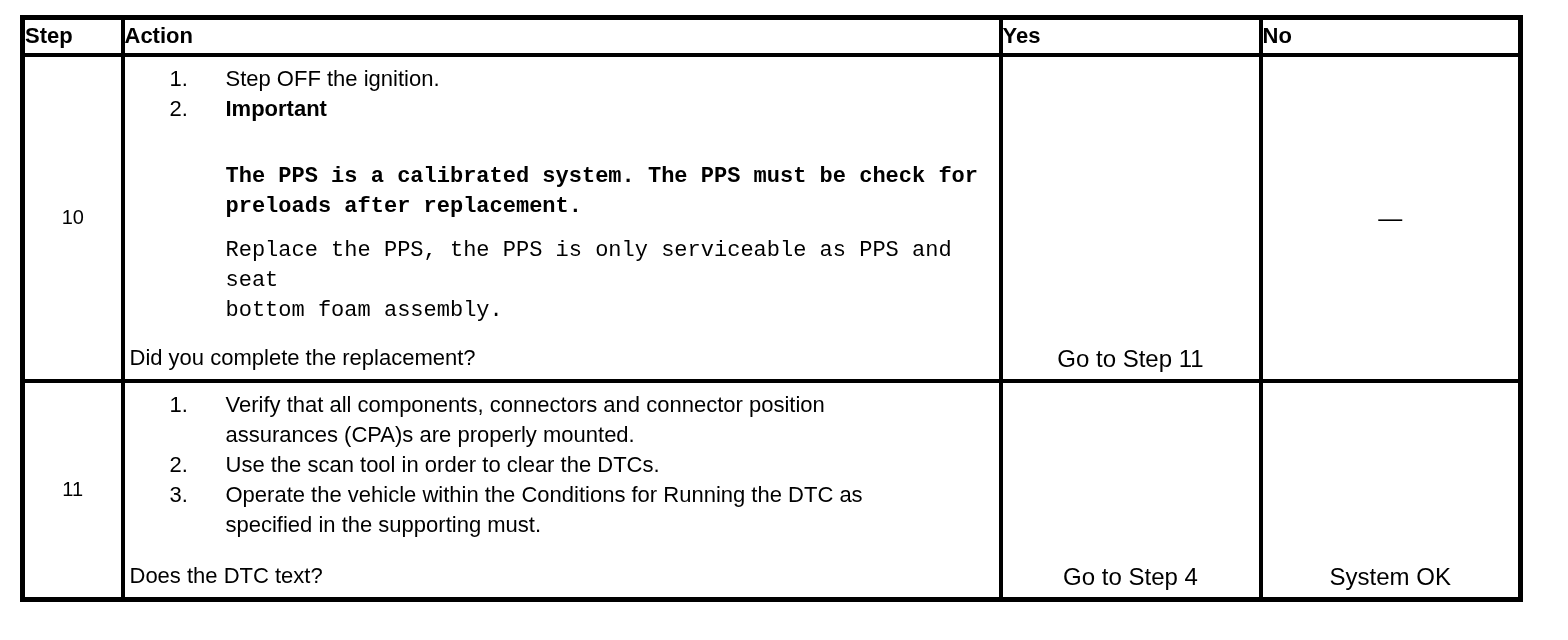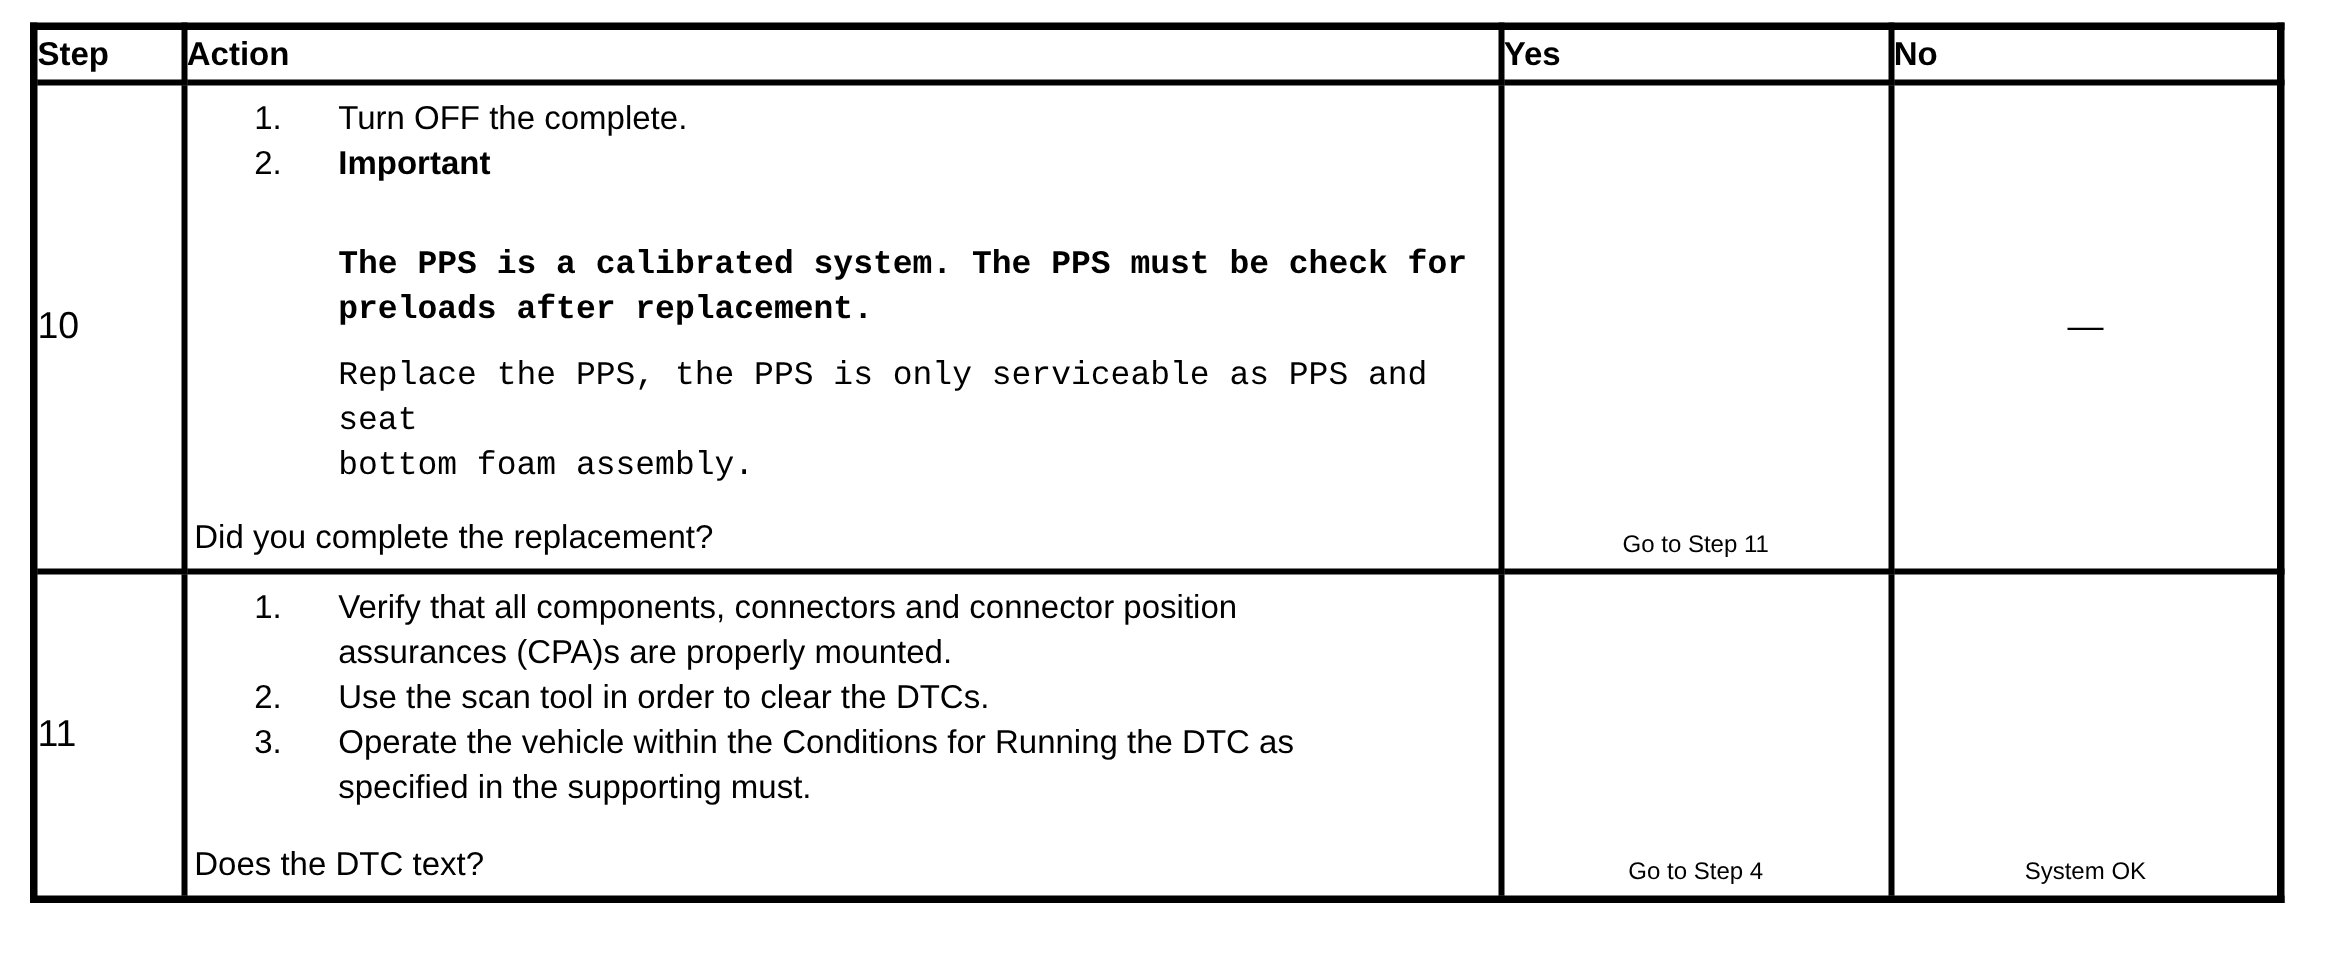--- a/index.html
+++ b/index.html
@@ -27,22 +27,23 @@
   }
   .doc-table th {
     height: 37px;
     font-size: 22px;
     font-weight: bold;
     text-align: left;
     vertical-align: middle;
   }
 
   td.step-cell {
+    text-align: center;
     vertical-align: middle;
-    font-size: 25px;
+    font-size: 20px;
   }
   td.action-cell { vertical-align: top; }
 
   .action-flex {
     display: flex;
     flex-direction: column;
     padding: 7px 6px 8px 5px;
   }
   .row-10 .action-flex { height: 322px; }
   .row-11 .action-flex { height: 214px; }
@@ -70,21 +71,21 @@
     margin-top: auto;
     line-height: 26px;
   }
 
   .bold { font-weight: bold; }
 
   td.result-cell {
     vertical-align: bottom;
     text-align: center;
     padding-bottom: 6px;
-    font-size: 16px;
+    font-size: 24px;
   }
   td.dash-cell {
     vertical-align: middle;
     text-align: center;
   }
   .dash-text { font-size: 24px; }
 </style>
 </head>
 <body>
 
@@ -103,21 +104,21 @@
       <th>No</th>
     </tr>
   </thead>
   <tbody>
     <tr class="row-10">
       <td class="step-cell">10</td>
       <td class="action-cell">
         <div class="action-flex">
           <div class="list-item">
             <span class="num">1.</span>
-            <span class="li-text">Turn OFF the complete.</span>
+            <span class="li-text">Step OFF the ignition.</span>
           </div>
           <div class="list-item">
             <span class="num">2.</span>
             <span class="li-text bold">Important</span>
           </div>
           <div class="para bold">The PPS is a calibrated system. The PPS must be check for
 preloads after replacement.</div>
           <div class="para second">Replace the PPS, the PPS is only serviceable as PPS and seat
 bottom foam assembly.</div>
           <div class="question">Did you complete the replacement?</div>

